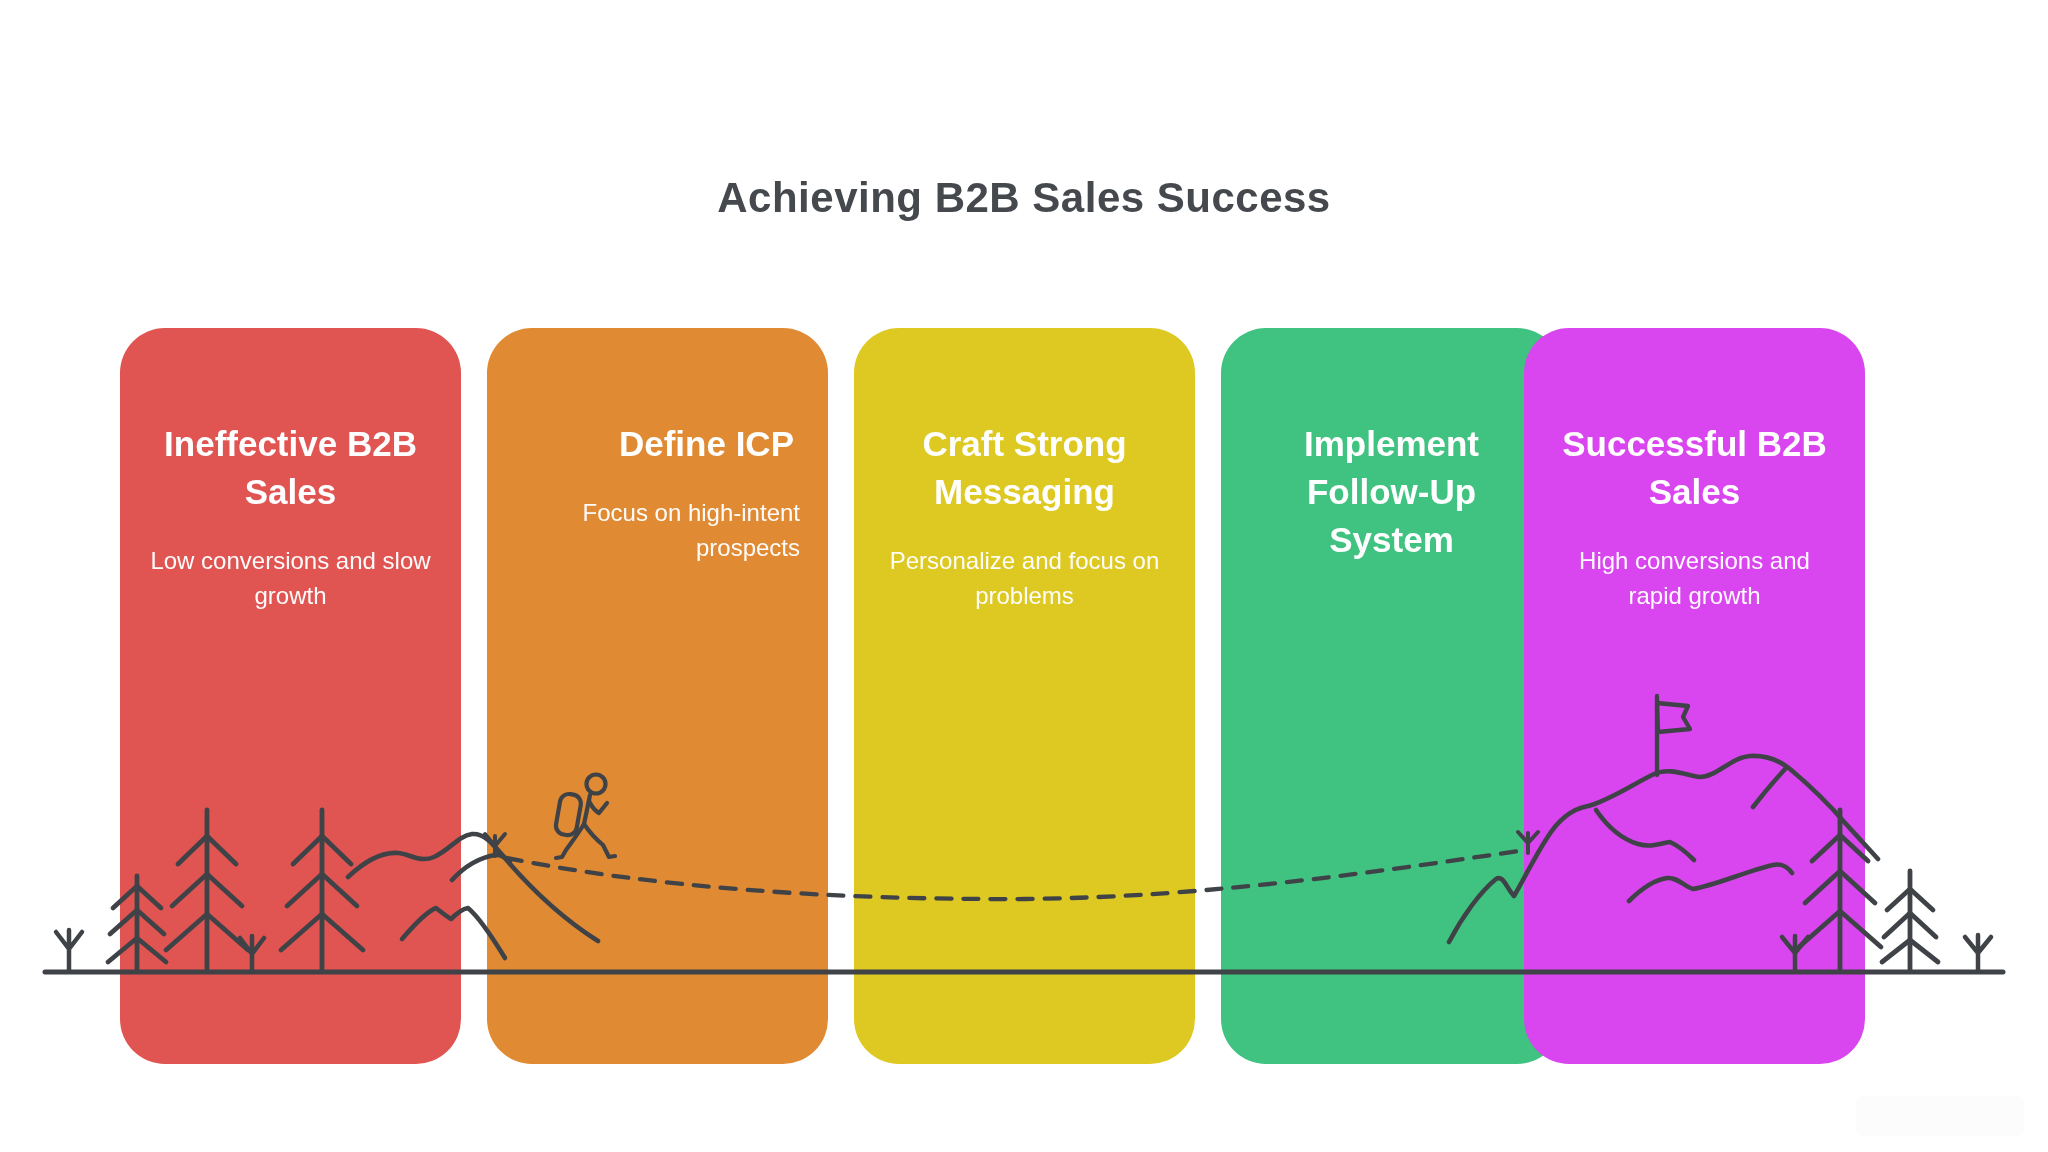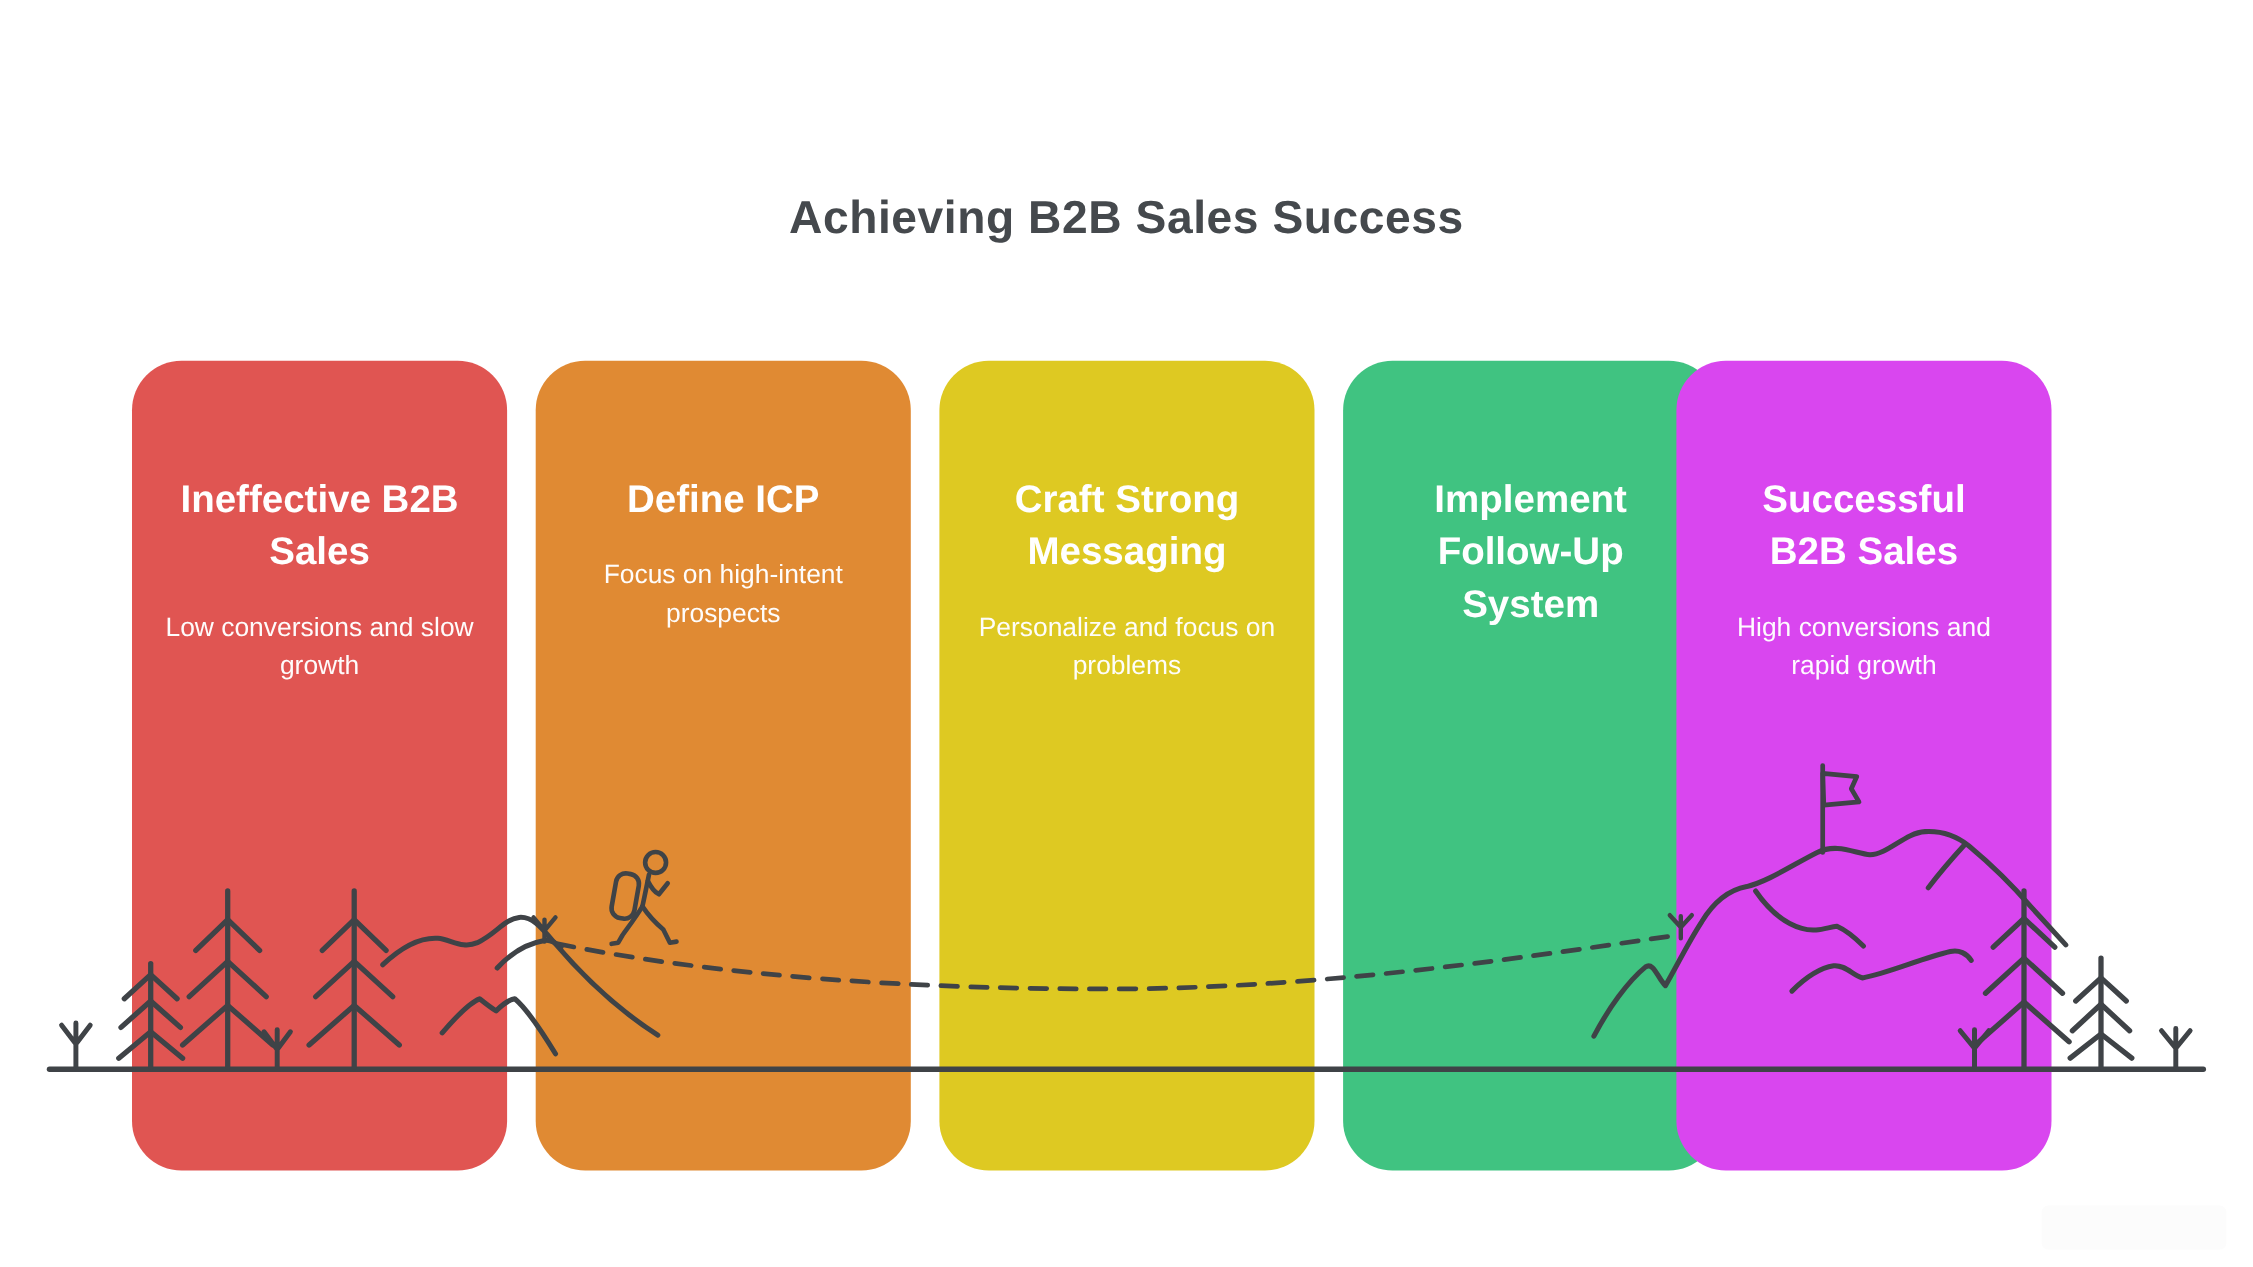--- a/index.html
+++ b/index.html
@@ -26,21 +26,21 @@
     width:341px;height:736px;
     border-radius:45px;
     box-sizing:border-box;
     padding:86px 28px 0 28px;
     text-align:center;
   }
   .card-title{
     font-size:35px;
     font-weight:700;
     line-height:48px;
-    margin:16px;
+    margin:6px;
   }
   .card-desc{
     font-size:24px;
     font-weight:400;
     line-height:35px;
     margin:27px 0 0 0;
     opacity:0.98;
   }
   .scenery{
     position:absolute;top:0;left:0;
@@ -68,21 +68,21 @@
 
   <div class="page-title" style="color: rgb(69, 73, 77);">Achieving B2B Sales Success</div>
 
   <div class="cards" style="color: rgb(255, 255, 255);">
 
     <div class="card" style="left: 120px; background-color: rgb(224, 85, 82);">
       <div class="card-title">Ineffective B2B Sales</div>
       <div class="card-desc">Low conversions and slow growth</div>
     </div>
 
-    <div class="card" style="left: 487px; background-color: rgb(224, 138, 51);">
+    <div class="card" style="left: 487px; background-color: rgb(224, 138, 51); text-align: right;">
       <div class="card-title">Define ICP</div>
       <div class="card-desc">Focus on high-intent prospects</div>
     </div>
 
     <div class="card" style="left: 854px; background-color: rgb(222, 201, 34);">
       <div class="card-title">Craft Strong Messaging</div>
       <div class="card-desc">Personalize and focus on problems</div>
     </div>
 
     <div class="card" style="left: 1221px; background-color: rgb(64, 195, 129);">

